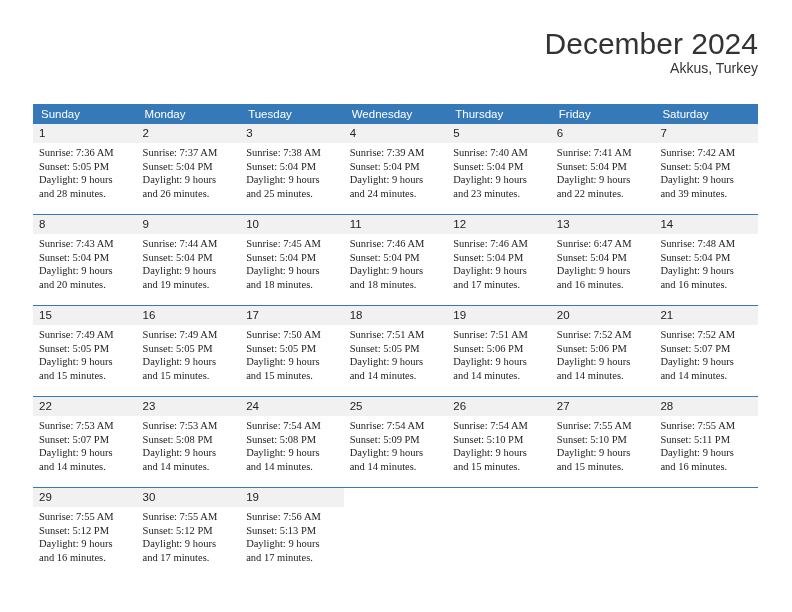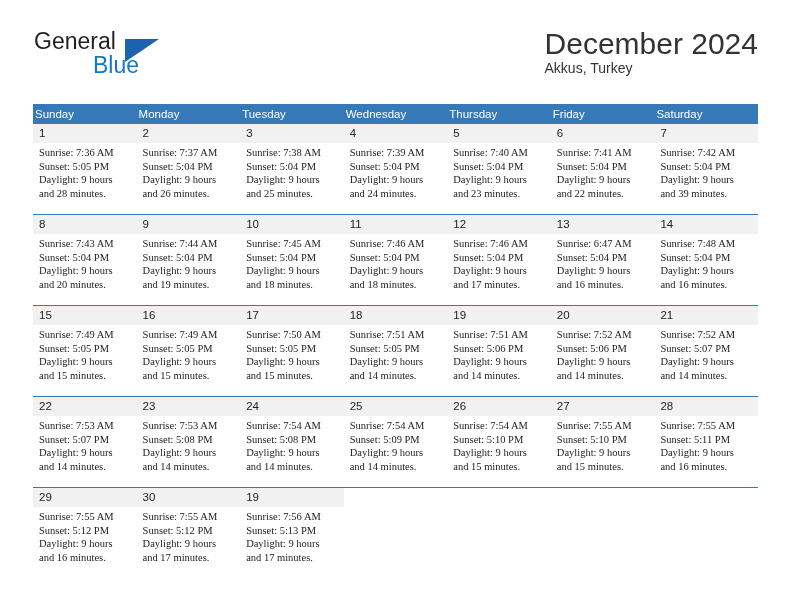--- a/index.html
+++ b/index.html
@@ -61,21 +61,21 @@
     top: 26px;
     font-size: 23px;
     color: #1479c4;
     line-height: 1;
   }
 
   .title-wrap {
     position: absolute;
     right: 0;
     top: 0;
-    text-align: left;
+    text-align: right;
   }
   .cal-title {
     font-size: 30px;
     color: #333333;
     line-height: 1.05;
     white-space: nowrap;
   }
   .cal-subtitle {
     margin-top: 1px;
     font-size: 14px;
@@ -92,21 +92,21 @@
     width: 725px;
     border-collapse: collapse;
     table-layout: fixed;
   }
   .calendar th {
     background: #3679b8;
     color: #ffffff;
     font-size: 11.5px;
     font-weight: normal;
     text-align: left;
-    padding: 4px 0 4px 2px;
+    padding: 4px 0 4px 8px;
     height: 12px;
     border: none;
   }
   .calendar td {
     vertical-align: top;
     padding: 0;
     border: none;
     border-top: 1px solid #3679b8;
     height: 90px;
     background: #ffffff;
@@ -136,25 +136,20 @@
     white-space: nowrap;
   }
 </style>
 </head>
 <body>
 
 <div class="page">
 
   <div class="header">
 
-    <div class="brand">
-      <span class="brand-general">General</span>
-      <span class="brand-triangle"></span>
-      <span class="brand-blue">Blue</span>
-    </div>
 
     <div class="title-wrap">
       <div class="cal-title">December 2024</div>
       <div class="cal-subtitle">Akkus, Turkey</div>
     </div>
 
   </div>
 
   <table class="calendar">
     <thead>

